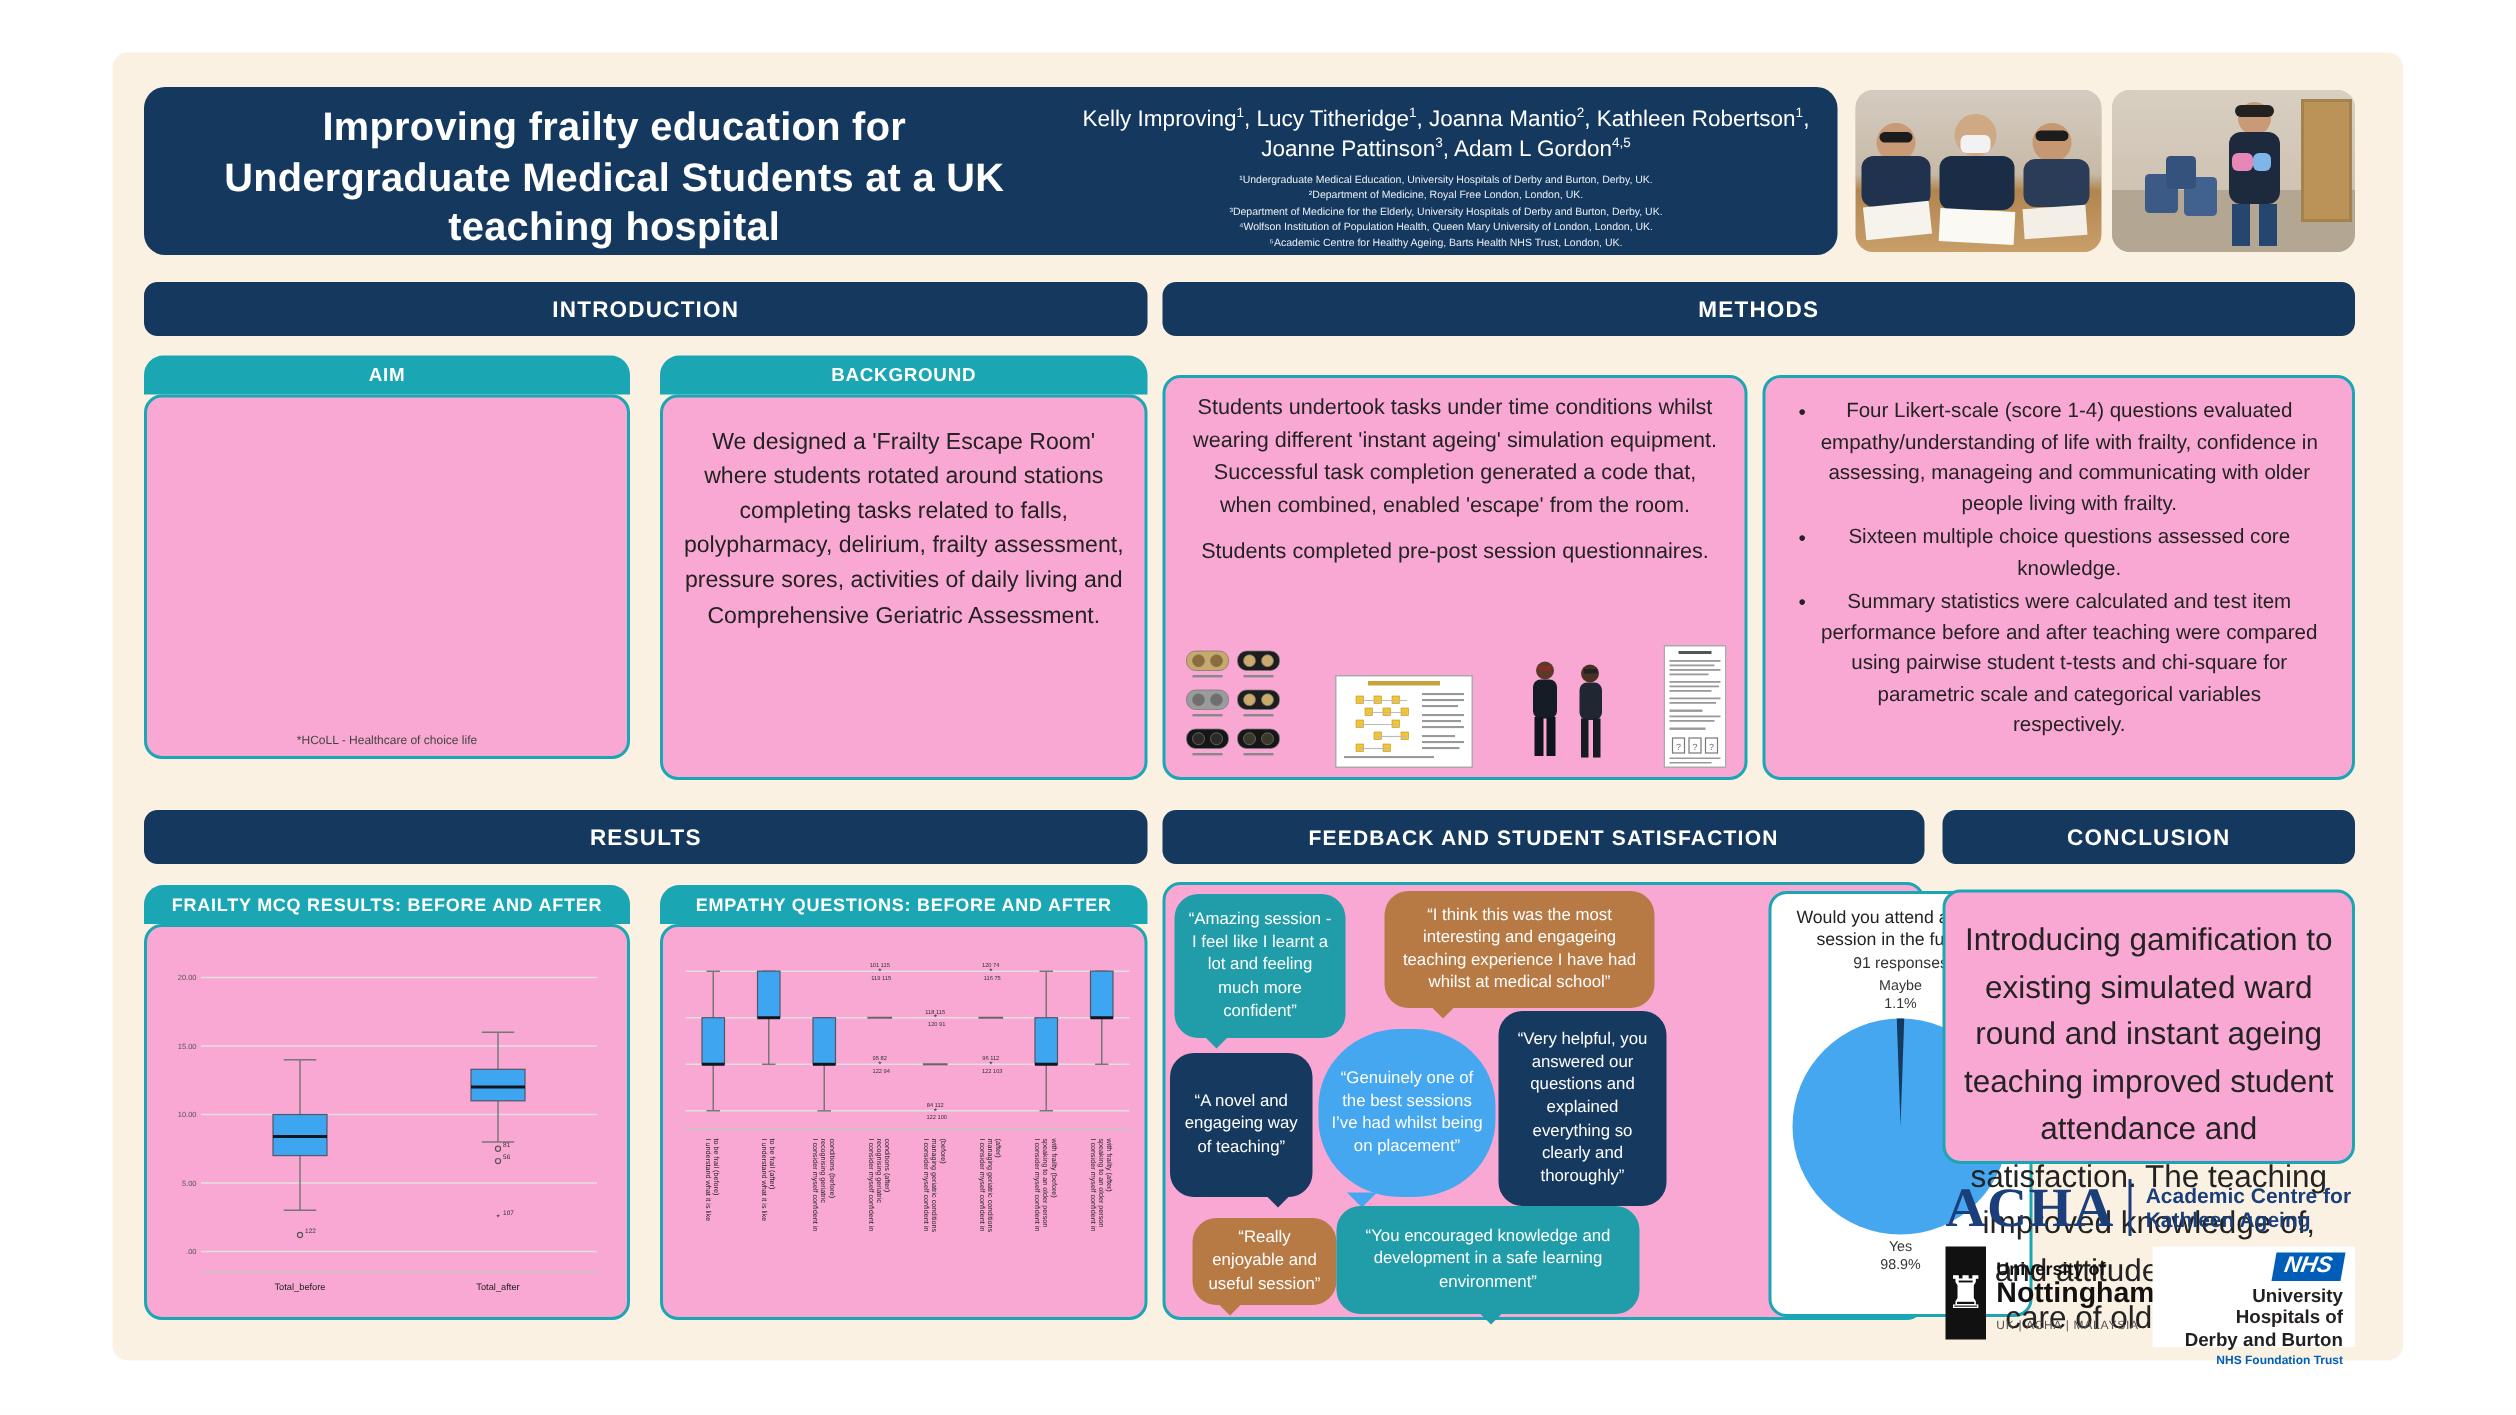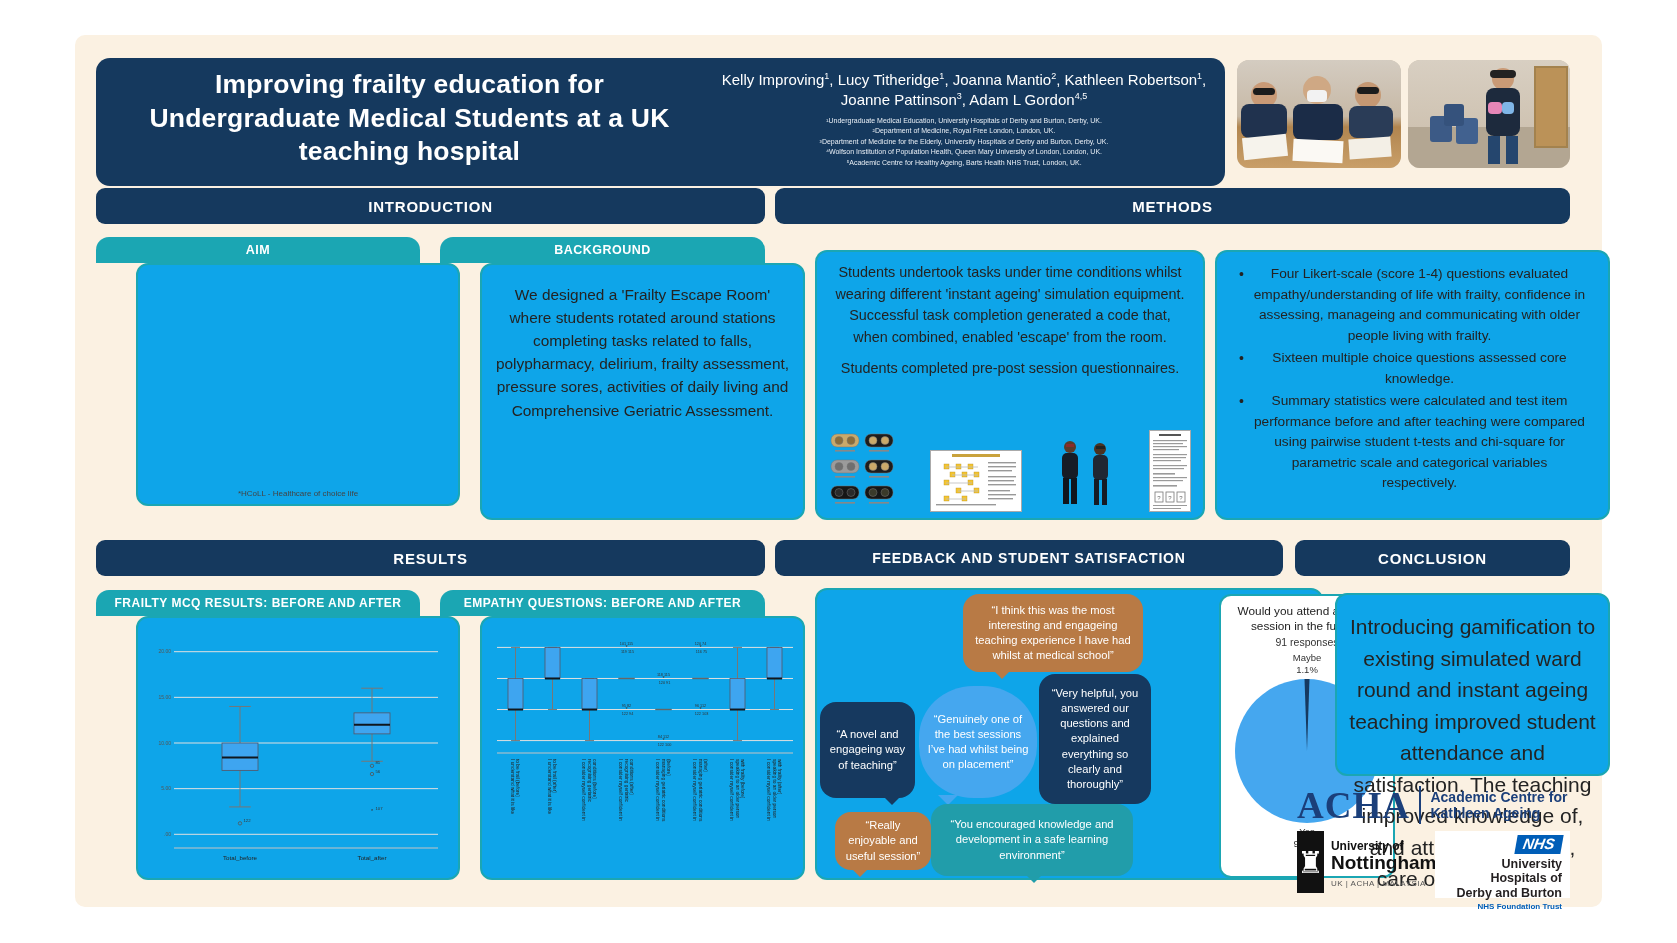--- a/index.html
+++ b/index.html
@@ -1,34 +1,34 @@
 <!DOCTYPE html>
 <html><head>
 <meta charset="utf-8">
 <style>
   html,body{margin:0;padding:0;background:#ffffff;font-family:"Liberation Sans",sans-serif;}
   .stage{position:relative;width:1677px;height:943px;background:#ffffff;overflow:hidden;}
   .poster{position:absolute;left:75px;top:35px;width:1527px;height:872px;background:#fbf1e2;border-radius:10px;}
 
   
-  .masthead{position:absolute;left:21px;top:23px;width:1129px;height:128px;background:#15395e;border-radius:14px;display:flex;color:#fff;justify-content:space-between;}
+  .masthead{position:absolute;left:21px;top:23px;width:1129px;height:112px;background:#15395e;border-radius:14px;display:flex;color:#fff;justify-content:space-between;}
   .mast-title{width:575px;padding:10px 6px 0 26px;font-size:26.5px;font-weight:700;line-height:1.27;text-align:center;letter-spacing:.2px;}
   .mast-right{flex:1;padding-top:12px;text-align:center;}
   .authors{font-size:15px;line-height:1.32;margin:0 10px;}
   .authors sup{font-size:9px;}
   .affils{margin-top:6px;font-size:7px;line-height:1.5;color:#e8eef5;}
   .photo{position:absolute;border-radius:12px;overflow:hidden;background:#c9bdab;}
   .photo>div{position:absolute;}
 
   
   .band{position:absolute;height:36px;background:#15395e;border-radius:9px;color:#fff;display:flex;align-items:center;justify-content:center;font-weight:700;font-size:15px;letter-spacing:.8px;}
 
   
   .card-head{position:absolute;height:26px;background:#1ba6b3;border-radius:13px 13px 0 0;color:#fff;display:flex;align-items:center;justify-content:center;font-weight:700;font-size:12.5px;letter-spacing:.5px;}
-  .card-body{position:absolute;background:#0ea5e9;border:2px solid #1ba6b3;border-radius:12px;box-sizing:border-box;margin-left:40px;}
+  .card-body{position:absolute;background:#f9a8d4;border:2px solid #1ba6b3;border-radius:12px;box-sizing:border-box;}
   .body-text{padding:14px 12px;font-size:15.4px;line-height:1.5;text-align:center;color:#232323;}
   .footnote{position:absolute;bottom:6px;left:0;right:0;text-align:center;font-size:8px;color:#444;}
 
   
   .m-text{padding:10px 14px 0 14px;font-size:14.4px;line-height:1.5;text-align:center;color:#232323;}
   .m-text p{margin:0 0 10px 0;}
   .m-strip{position:absolute;left:8px;right:8px;bottom:6px;height:82px;display:flex;align-items:flex-end;justify-content:space-between;padding:0 4px;}
   ul.bullets{margin:12px 8px;padding:0 14px;}
   ul.bullets li{list-style:none;position:relative;padding-left:14px;text-align:center;font-size:13.7px;line-height:1.5;color:#232323;margin-bottom:2px;}
   ul.bullets li::before{content:"•";position:absolute;left:0;top:0;font-size:14px;}
@@ -399,20 +399,21 @@
           <line x1="283" x2="292" y1="88.5263157894737" y2="88.5263157894737" stroke="#777" stroke-width="1"></line>
           <rect x="280" y="26.42105263157896" width="15" height="31.05263157894737" fill="#3ea5f0" stroke="#556" stroke-width="0.8"></rect>
           <line x1="280" x2="295" y1="57.47368421052633" y2="57.47368421052633" stroke="#10161d" stroke-width="2"></line>
           <text x="280" y="138" font-size="4.8" fill="#222" transform="rotate(90 280 138)">I consider myself confident in</text>
           <text x="285.5" y="138" font-size="4.8" fill="#222" transform="rotate(90 285.5 138)">speaking to an older person</text>
           <text x="291" y="138" font-size="4.8" fill="#222" transform="rotate(90 291 138)">with frailty (after)</text>
         </svg>
   </div>
 
   <div class="card-body" style="left:700px;top:553px;width:508px;height:292px;overflow:visible;">
+    <div class="bubble teal tail-bl" style="left:6px;top:6px;width:114px;height:96px;">“Amazing session - I feel like I learnt a lot and feeling much more confident”</div>
     <div class="bubble tan tail-bl" style="left:146px;top:4px;width:180px;height:78px;">“I think this was the most interesting and engageing teaching experience I have had whilst at medical school”</div>
     <div class="bubble navy tail-br" style="left:3px;top:112px;width:95px;height:96px;">“A novel and engageing way of teaching”</div>
     <div class="bubble blue round tail-bl" style="left:102px;top:96px;width:118px;height:112px;">“Genuinely one of the best sessions I’ve had whilst being on placement”</div>
     <div class="bubble navy tail-bl" style="left:222px;top:84px;width:112px;height:130px;">“Very helpful, you answered our questions and explained everything so clearly and thoroughly”</div>
     <div class="bubble tan tail-bl" style="left:18px;top:222px;width:96px;height:58px;">“Really enjoyable and useful session”</div>
     <div class="bubble teal tail-b" style="left:114px;top:214px;width:202px;height:72px;">“You encouraged knowledge and development in a safe learning environment”</div>
 
     <div class="pie-panel">
       <div class="pie-title">Would you attend a similar session in the future?</div>
       <div class="pie-sub">91 responses</div>

